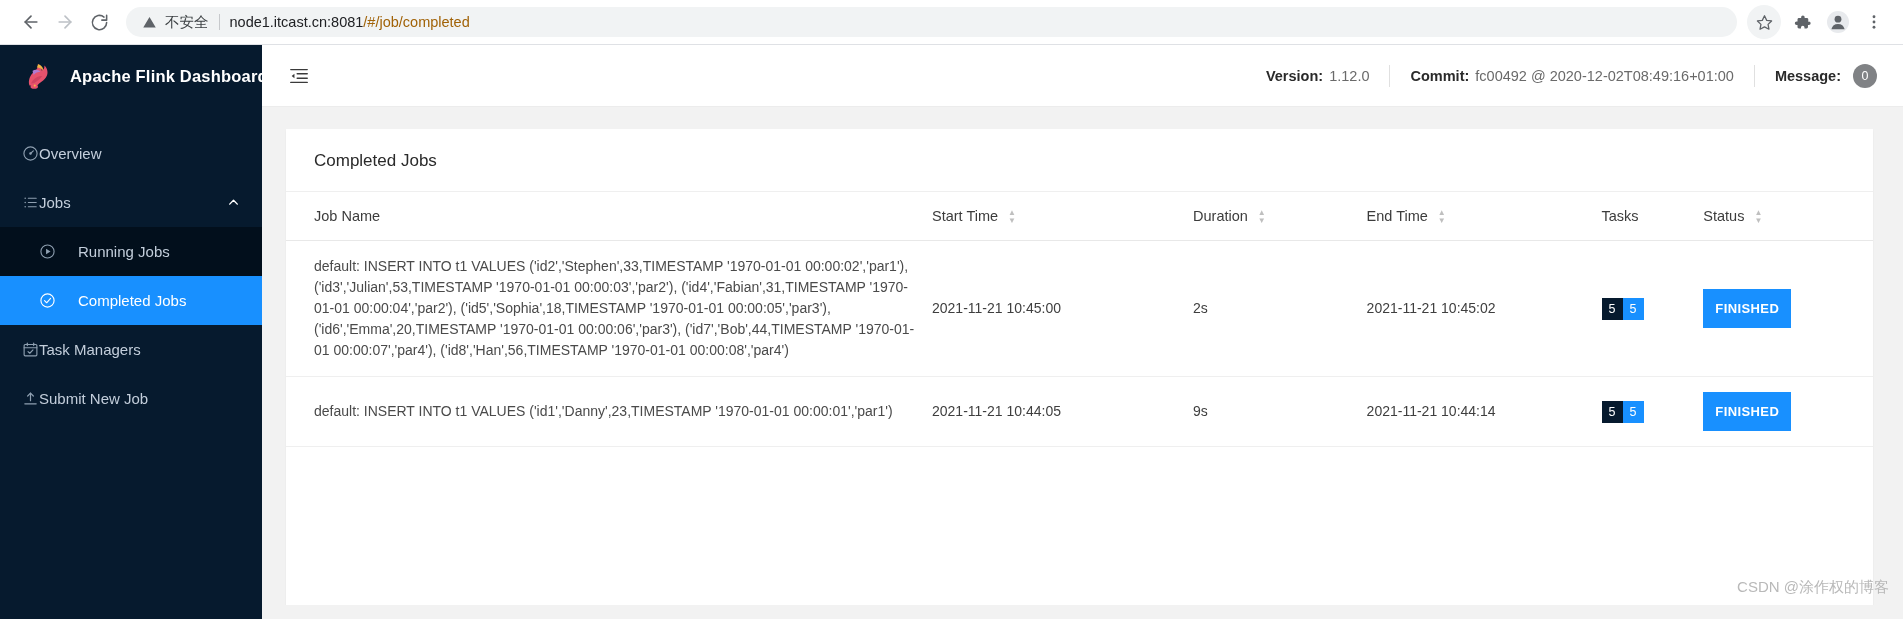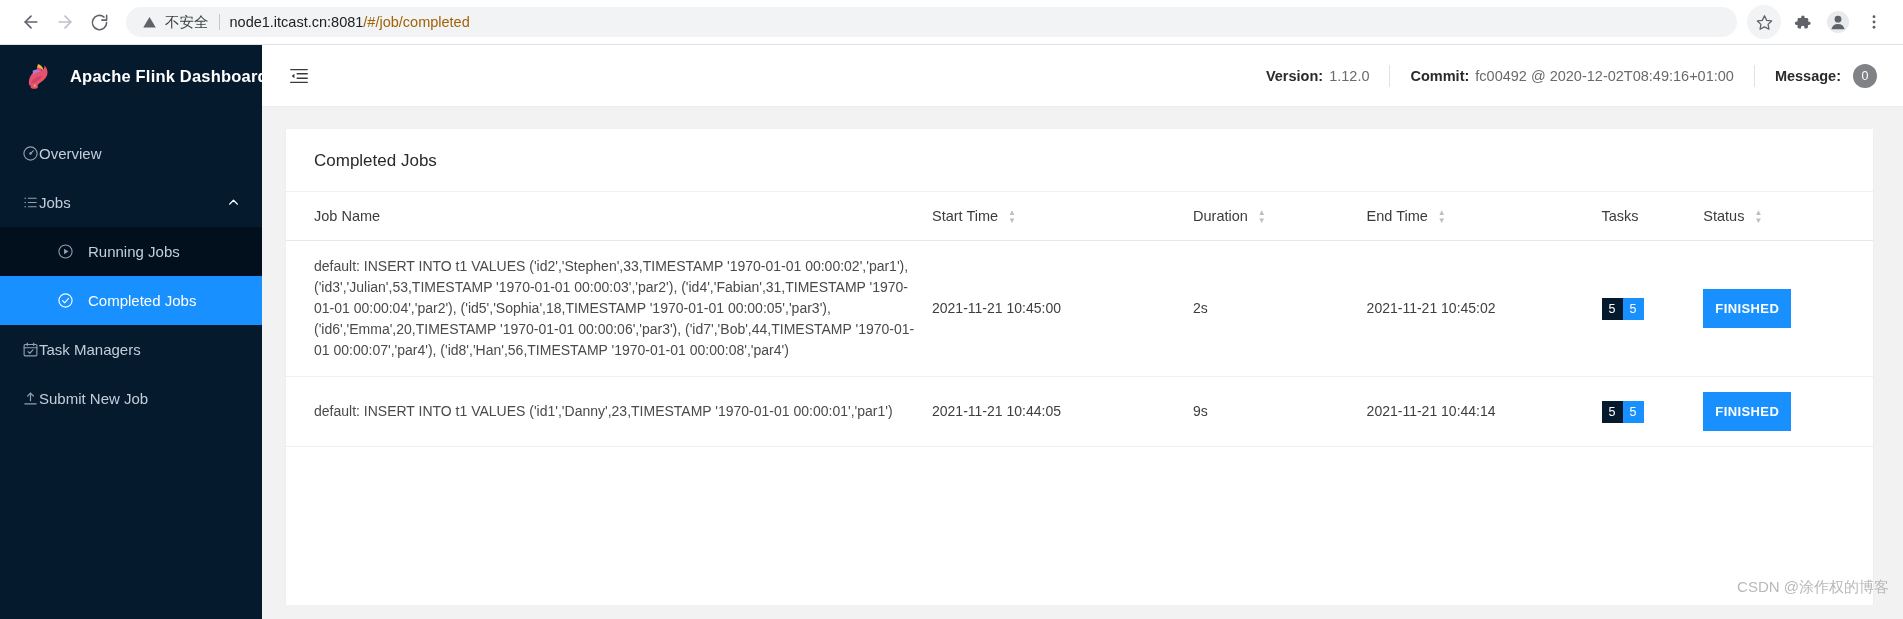--- a/index.html
+++ b/index.html
@@ -82,21 +82,21 @@
     width:17px; height:17px; flex:none;
     display:flex; align-items:center; justify-content:center;
     color:#8fa0b1;
   }
   .nav-item .ico svg{ display:block; }
   .nav-item .chev{
     margin-left:auto; color:#ffffff;
     display:flex; align-items:center;
   }
   .nav-item.sub{
-    padding-left:57px; gap:14px;
+    padding-left:39px; gap:22px;
     background:#020f1c;
   }
   .nav-item.sub.active{
     background:#1890ff; color:#ffffff;
   }
   .nav-item.sub.active .ico{ color:#ffffff; }
 
   
   .main{ flex:1; display:flex; flex-direction:column; min-width:0; background:#f2f2f2; }
 

